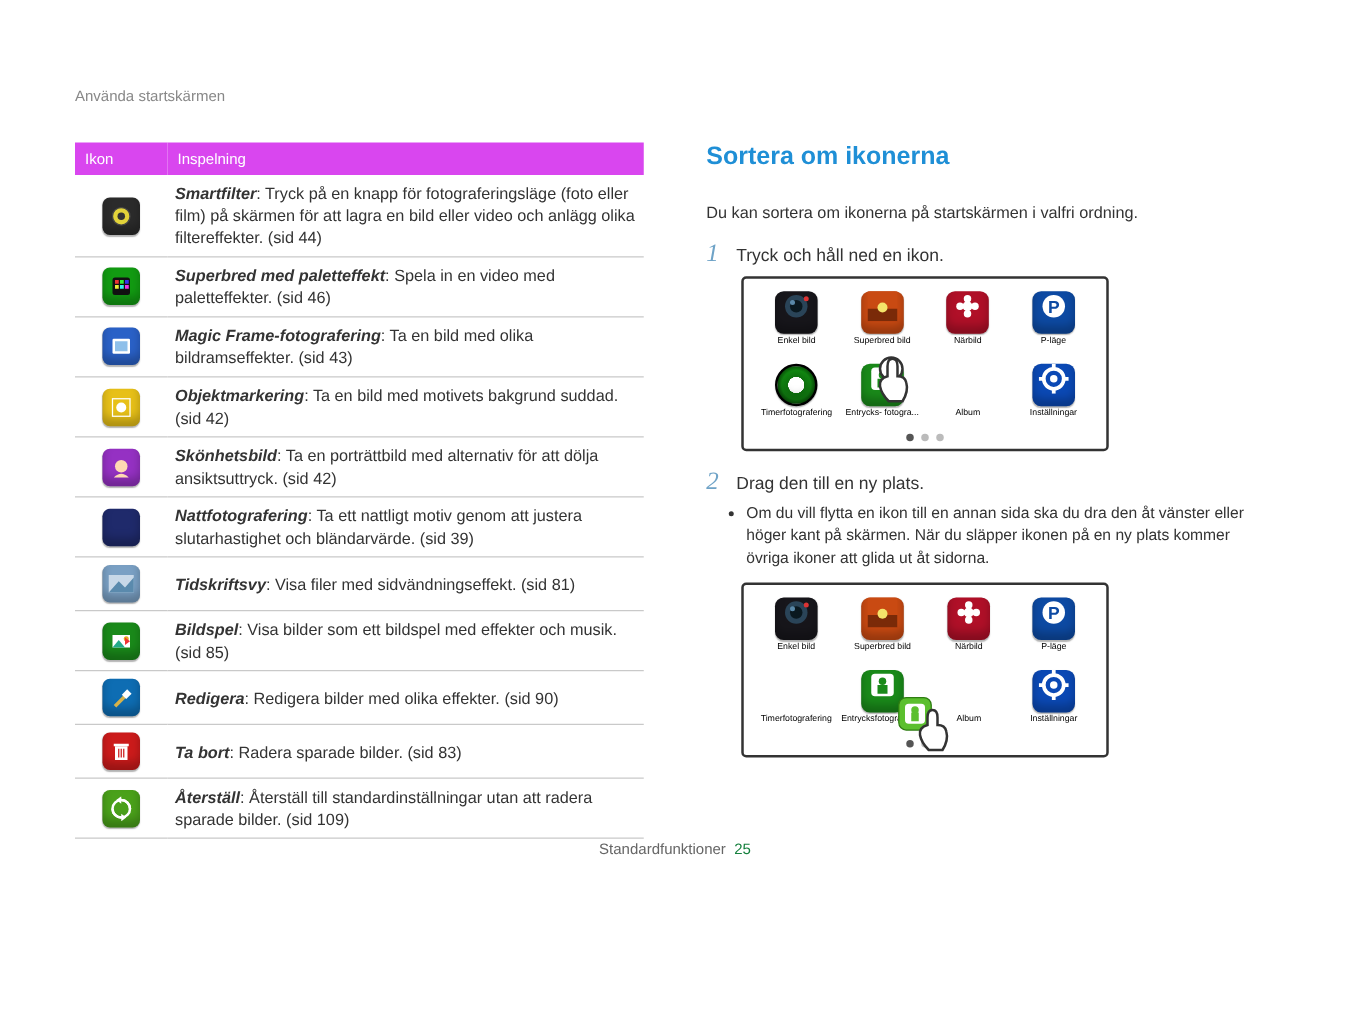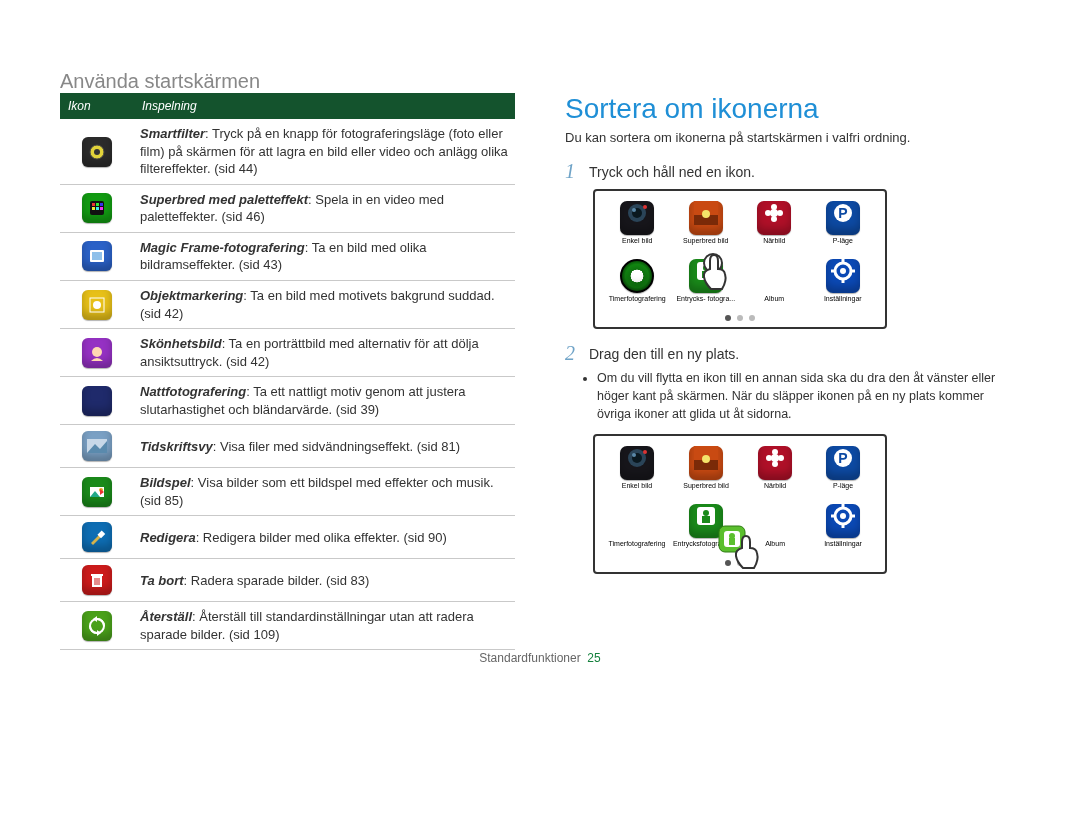--- a/index.html
+++ b/index.html
@@ -10,47 +10,47 @@
     background: #fff;
     font-family: "Helvetica Neue", Arial, sans-serif;
     color: #333;
   }
   .page {
     position: relative;
     padding: 70px 60px 40px 60px;
     box-sizing: border-box;
   }
   .header {
-    font-size: 20px;
+    font-size: 12px;
     font-weight: 300;
     color: #888;
+    margin-bottom: 30px;
   }
   .columns {
     display: flex;
     gap: 50px;
   }
   .col {
     flex: 1;
     min-width: 0;
   }
   
   .icon-table {
     width: 100%;
     border-collapse: collapse;
     font-size: 13px;
     line-height: 1.35;
   }
   .icon-table th {
-    background: #14532d;
+    background: #d946ef;
     color: #fff;
     font-weight: 400;
     text-align: left;
     padding: 5px 8px;
     font-size: 12px;
-    font-style: italic;
   }
   .icon-table th.col-icon { width: 58px; }
   .icon-table td {
     border-bottom: 1px solid #c9c9c9;
     padding: 6px 6px;
     vertical-align: middle;
   }
   .icon-table td.cell-icon {
     text-align: center;
     width: 58px;
@@ -62,23 +62,23 @@
     border-radius: 6px;
     display: inline-block;
     vertical-align: middle;
     position: relative;
     box-shadow: inset 0 -6px 8px rgba(0,0,0,0.25), 0 1px 1px rgba(0,0,0,0.3);
   }
   .app-icon svg { position:absolute; inset:0; margin:auto; }
   
   .section-title {
     color: #1f8fd6;
-    font-size: 28px;
-    font-weight: 400;
-    margin: 0 0 4px 0;
+    font-size: 20px;
+    font-weight: 700;
+    margin: 0 0 24px 0;
   }
   .intro {
     font-size: 13px;
     line-height: 1.4;
     margin-bottom: 14px;
   }
   .step {
     display: flex;
     gap: 10px;
     font-size: 14px;

